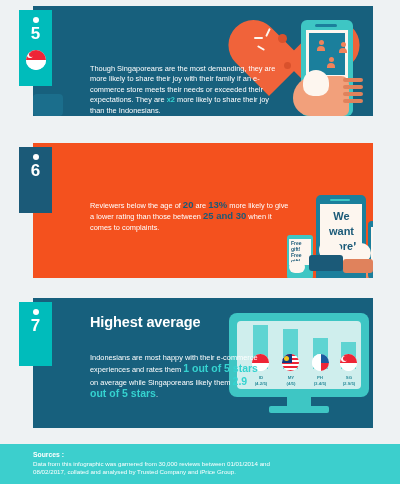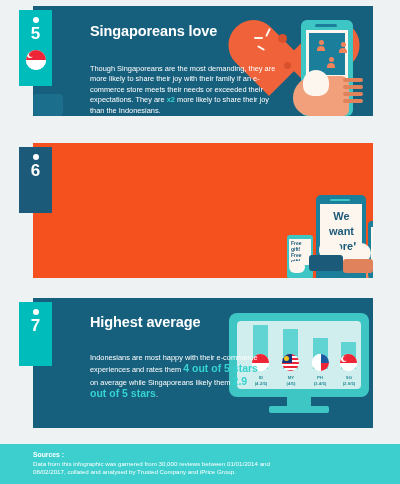--- a/index.html
+++ b/index.html
@@ -282,21 +282,20 @@
         <div class="palm"></div>
         <div class="fing" style="top:14px;"></div>
         <div class="fing" style="top:21px;"></div>
         <div class="fing" style="top:28px;"></div>
         <div class="fing" style="top:35px;"></div>
         <div class="thumb"></div>
       </div>
       <div class="sleeve5" style="right:62px; bottom:0;"></div>
 
       <div class="head">
-        <div>Singaporeans love</div>
       </div>
 
       <div class="body">
         <p><span>Though Singaporeans are the most demanding, they are more likely to share their joy with their family if an e-commerce store meets their needs or exceeded their expectations. They are </span><span class="hl-teal">x2</span><span> more likely to share their joy than the Indonesians.</span></p>
       </div>
     </div>
 
     <div class="badge">
       <div class="badge-dot"></div>
       <div class="badge-num">5</div>
@@ -330,20 +329,21 @@
         <div class="scr">PROMO PROMO PROMO</div>
       </div>
 
       <div class="handWhite" style="left:286px; top:96px; width:22px; height:22px; border-radius:11px;"></div>
       <div class="cuffNavy" style="left:276px; top:112px; width:34px; height:16px;"></div>
       <div class="handWhite" style="left:318px; top:100px; width:20px; height:20px; border-radius:10px;"></div>
       <div class="cuffOr" style="left:310px; top:116px; width:30px; height:14px;"></div>
 
 
       <div class="body">
+        <p><span>Reviewers below the age of </span><span class="hl-num">20</span><span> are </span><span class="hl-num">13%</span><span> more likely to give a lower rating than those between </span><span class="hl-num">25 and 30</span><span> when it comes to complaints.</span></p>
       </div>
     </div>
 
     <div class="badge">
       <div class="badge-dot"></div>
       <div class="badge-num">6</div>
     </div>
   </div>
 
   <div class="section" id="sec7">
@@ -400,21 +400,21 @@
         </div>
         <div class="mon-neck"></div>
         <div class="mon-base"></div>
       </div>
 
       <div class="head">
         <div>Highest average</div>
       </div>
 
       <div class="body">
-        <p><span>Indonesians are most happy with their e-commerce experiences and rates them </span><span class="hl-teal-lg">4 out of 5 stars</span><span> on average while Singaporeans likely them </span><span class="hl-teal-lg">2.9 out of 5 stars</span><span>.</span></p>
+        <p><span>Indonesians are most happy with their e-commerce experiences and rates them </span><span class="hl-teal-lg">1 out of 5 stars</span><span> on average while Singaporeans likely them </span><span class="hl-teal-lg">2.9 out of 5 stars</span><span>.</span></p>
       </div>
     </div>
 
     <div class="badge">
       <div class="badge-dot"></div>
       <div class="badge-num">7</div>
     </div>
   </div>
 
   <div id="footer">

